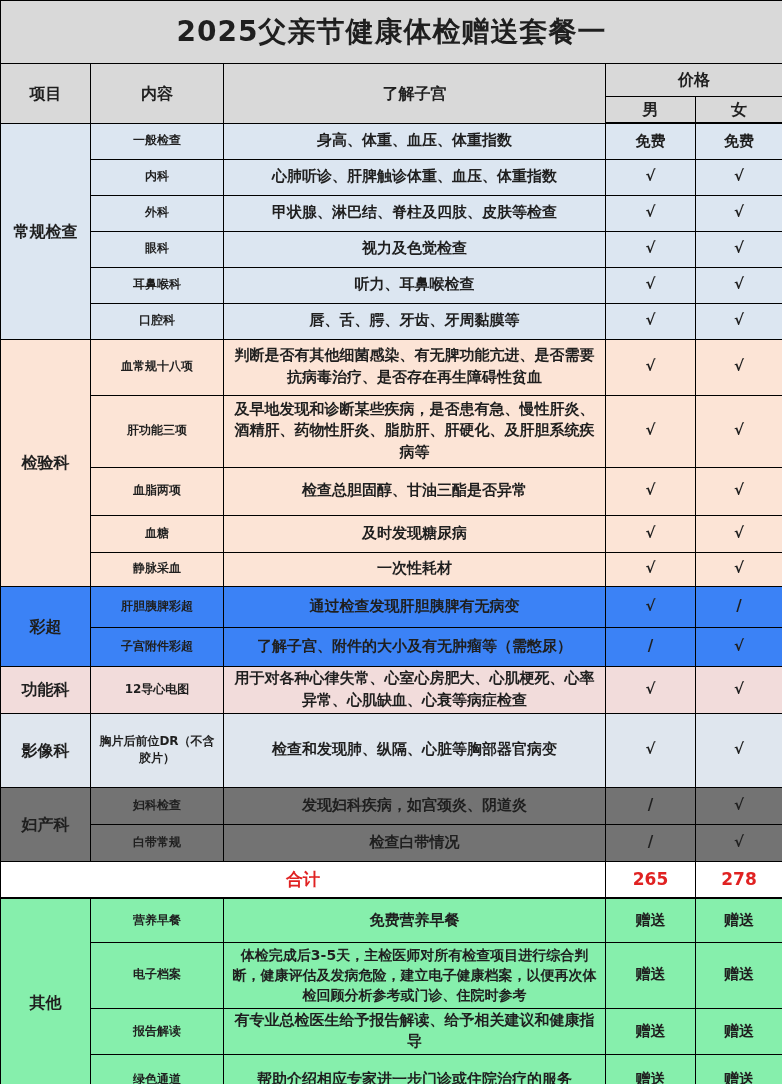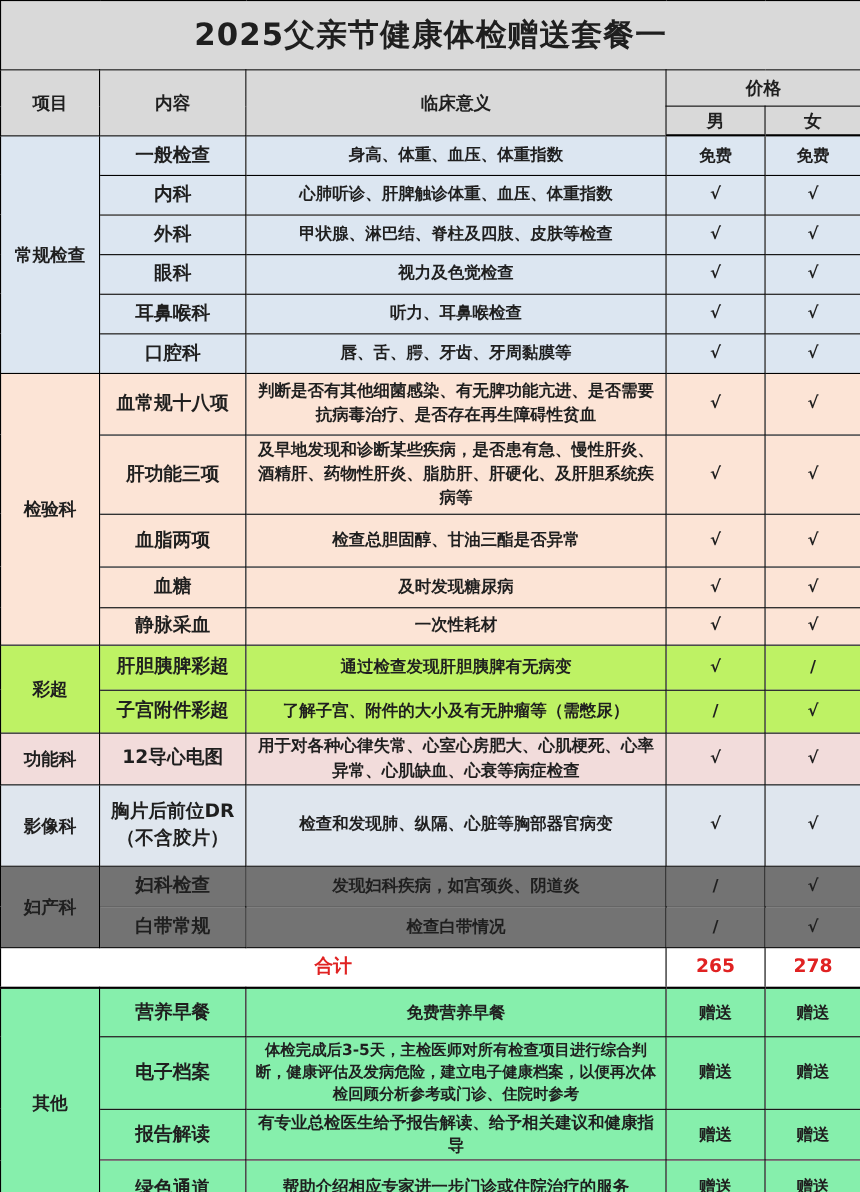--- a/index.html
+++ b/index.html
@@ -8,27 +8,27 @@
   td{border:1px solid #000;text-align:center;vertical-align:middle;padding:1px 5px;
      font-size:15px;font-weight:600;line-height:1.45;word-break:break-all;overflow:hidden;}
   
   .title-cell{background:#d9d9d9;font-size:28px;font-weight:bold;height:60px;letter-spacing:1px;}
   
   .head td{background:#d9d9d9;font-size:16px;font-weight:bold;}
   .head-sub td{border-bottom:2px solid #000;}
   
   .s0 td{background:#dce6f1;}
   .s1 td{background:#fce4d6;}
-  .s2 td{background:#bef264;}
+  .s2 td{background:#3b82f6;}
   .s3 td{background:#f2dcdb;}
   .s4 td{background:#dfe6ee;}
   .s5 td{background:#737373;}
   .s6 td{background:#86efac;}
   .sec-label{font-size:16px;}
-  .content-col{font-size:17px;}
+  .content-col{font-size:12px;}
   .meaning-col{font-size:15px;}
   .mark{font-size:15px;}
   
   .total td{background:#ffffff;color:#e02222;font-weight:bold;font-size:17px;border-bottom:2px solid #000;}
 </style>
 </head>
 <body>
 
 <div class="sheet">
 <table>
@@ -41,21 +41,21 @@
   </colgroup>
 
   <tbody>
         <tr style="height:62px">
     <td colspan="5" class="title-cell">2025父亲节健康体检赠送套餐一</td>
   </tr>
 
   <tr class="head" style="height:33px">
     <td rowspan="2">项目</td>
     <td rowspan="2">内容</td>
-    <td rowspan="2">临床意义</td>
+    <td rowspan="2">了解子宫</td>
     <td colspan="2">价格</td>
   </tr>
   <tr class="head head-sub" style="height:25px">
     <td>男</td>
     <td>女</td>
   </tr>
 
   <tr class="s0" style="height:36px">
     <td rowspan="6" class="sec-label">常规检查</td>
     <td class="content-col">一般检查</td>

